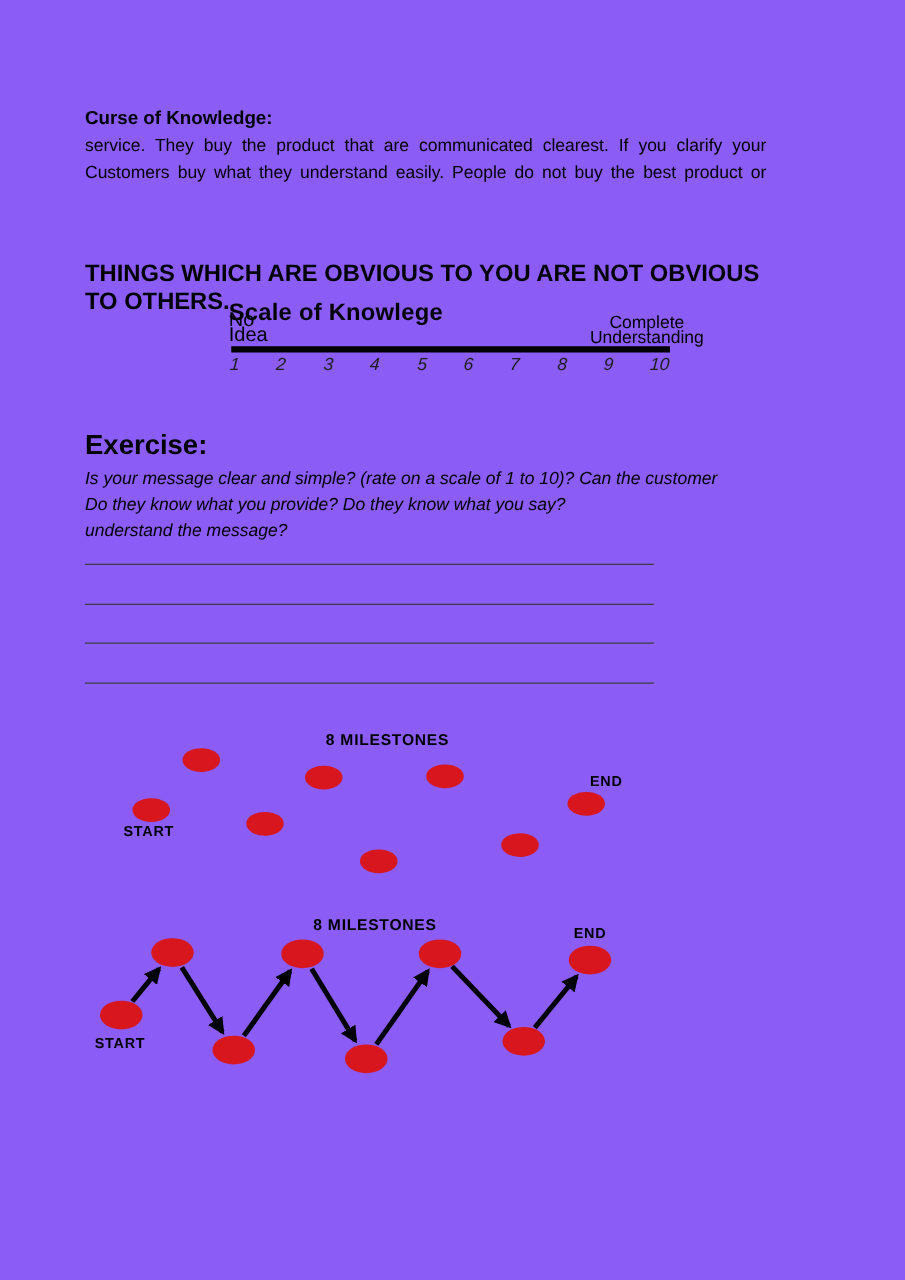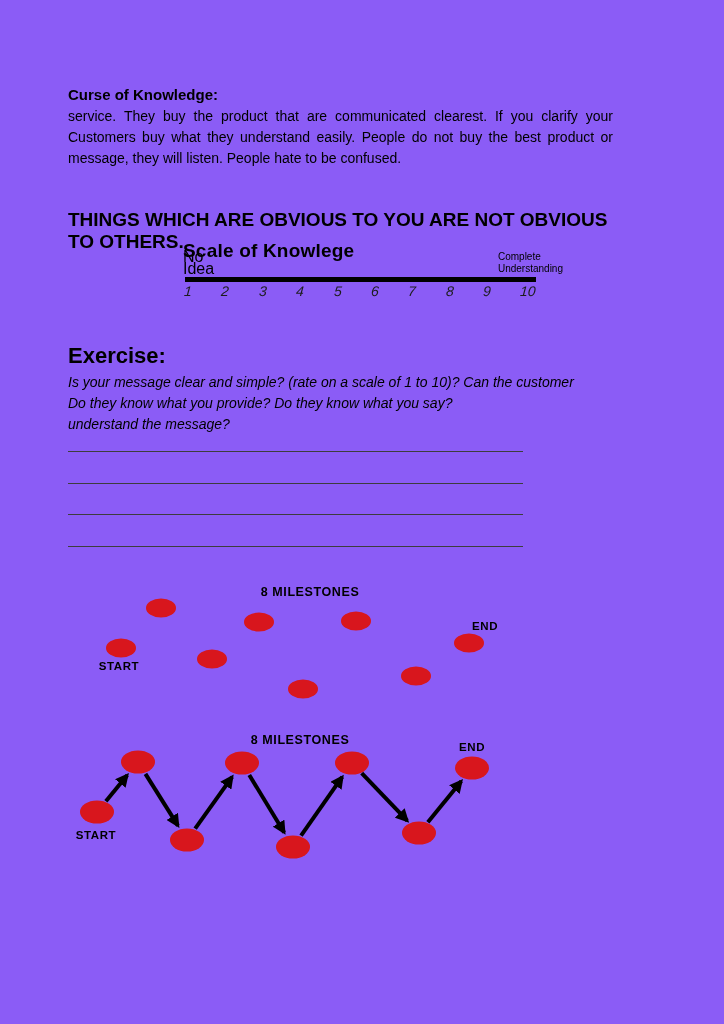--- a/index.html
+++ b/index.html
@@ -18,21 +18,21 @@
   .curse-heading{left:68px;top:86px;font-size:15px;font-weight:bold;}
   .body-block{left:68px;top:106px;width:545px;font-size:14px;line-height:21px;}
   .body-line{width:545px;}
   .body-line.just{text-align:justify;text-align-last:justify;}
   .emphasis-line{left:68px;top:169px;width:560px;font-size:19px;font-weight:bold;margin-top:40px;}
 
   
   .scale-wrap{left:183px;top:240px;width:354px;height:62px;}
   .scale-title{position:absolute;left:0;right:0;top:0;text-align:left;font-size:19px;font-weight:bold;letter-spacing:0.2px;}
   .scale-left-label{position:absolute;left:0;top:11px;font-size:16px;line-height:12px;}
-  .scale-right-label{position:absolute;right:-26px;top:11px;font-size:10px;line-height:12px;text-align:left;}
+  .scale-right-label{position:absolute;right:-26px;top:11px;font-size:14px;line-height:12px;text-align:center;}
   .scale-bar{position:absolute;left:2px;top:37px;width:351px;height:5px;background:#000;}
   .scale-ticks{position:absolute;left:0;top:43px;width:354px;display:flex;justify-content:space-between;padding:0 1px;box-sizing:border-box;}
   .scale-ticks span{font-size:14px;font-style:italic;color:#1c1c1c;transform:skewX(-4deg);}
 
   
   .exercise-heading{left:68px;top:343px;font-size:22px;font-weight:bold;}
   .exercise-questions{left:68px;top:372px;width:545px;font-size:14px;font-style:italic;line-height:21px;}
 
   
   .answer-line{position:absolute;left:68px;width:455px;border-top:1.5px solid #3d3d3d;height:0;}
@@ -46,21 +46,20 @@
 </style>
 </head>
 <body>
 
 <div id="page">
 
   <div class="abs curse-heading">Curse of Knowledge:</div>
   <div class="abs body-block">
     <div class="body-line just">service. They buy the product that are communicated clearest. If you clarify your</div>
     <div class="body-line just">Customers buy what they understand easily. People do not buy the best product or</div>
-    <div class="body-line">message, they will listen. People hate to be confused.</div>
   </div>
   <div class="abs emphasis-line">THINGS WHICH ARE OBVIOUS TO YOU ARE NOT OBVIOUS TO OTHERS.</div>
 
   <div class="abs scale-wrap">
     <div class="scale-title">Scale of Knowlege</div>
     <div class="scale-left-label">
       <div>No</div>
       <div>Idea</div>
     </div>
     <div class="scale-right-label">

